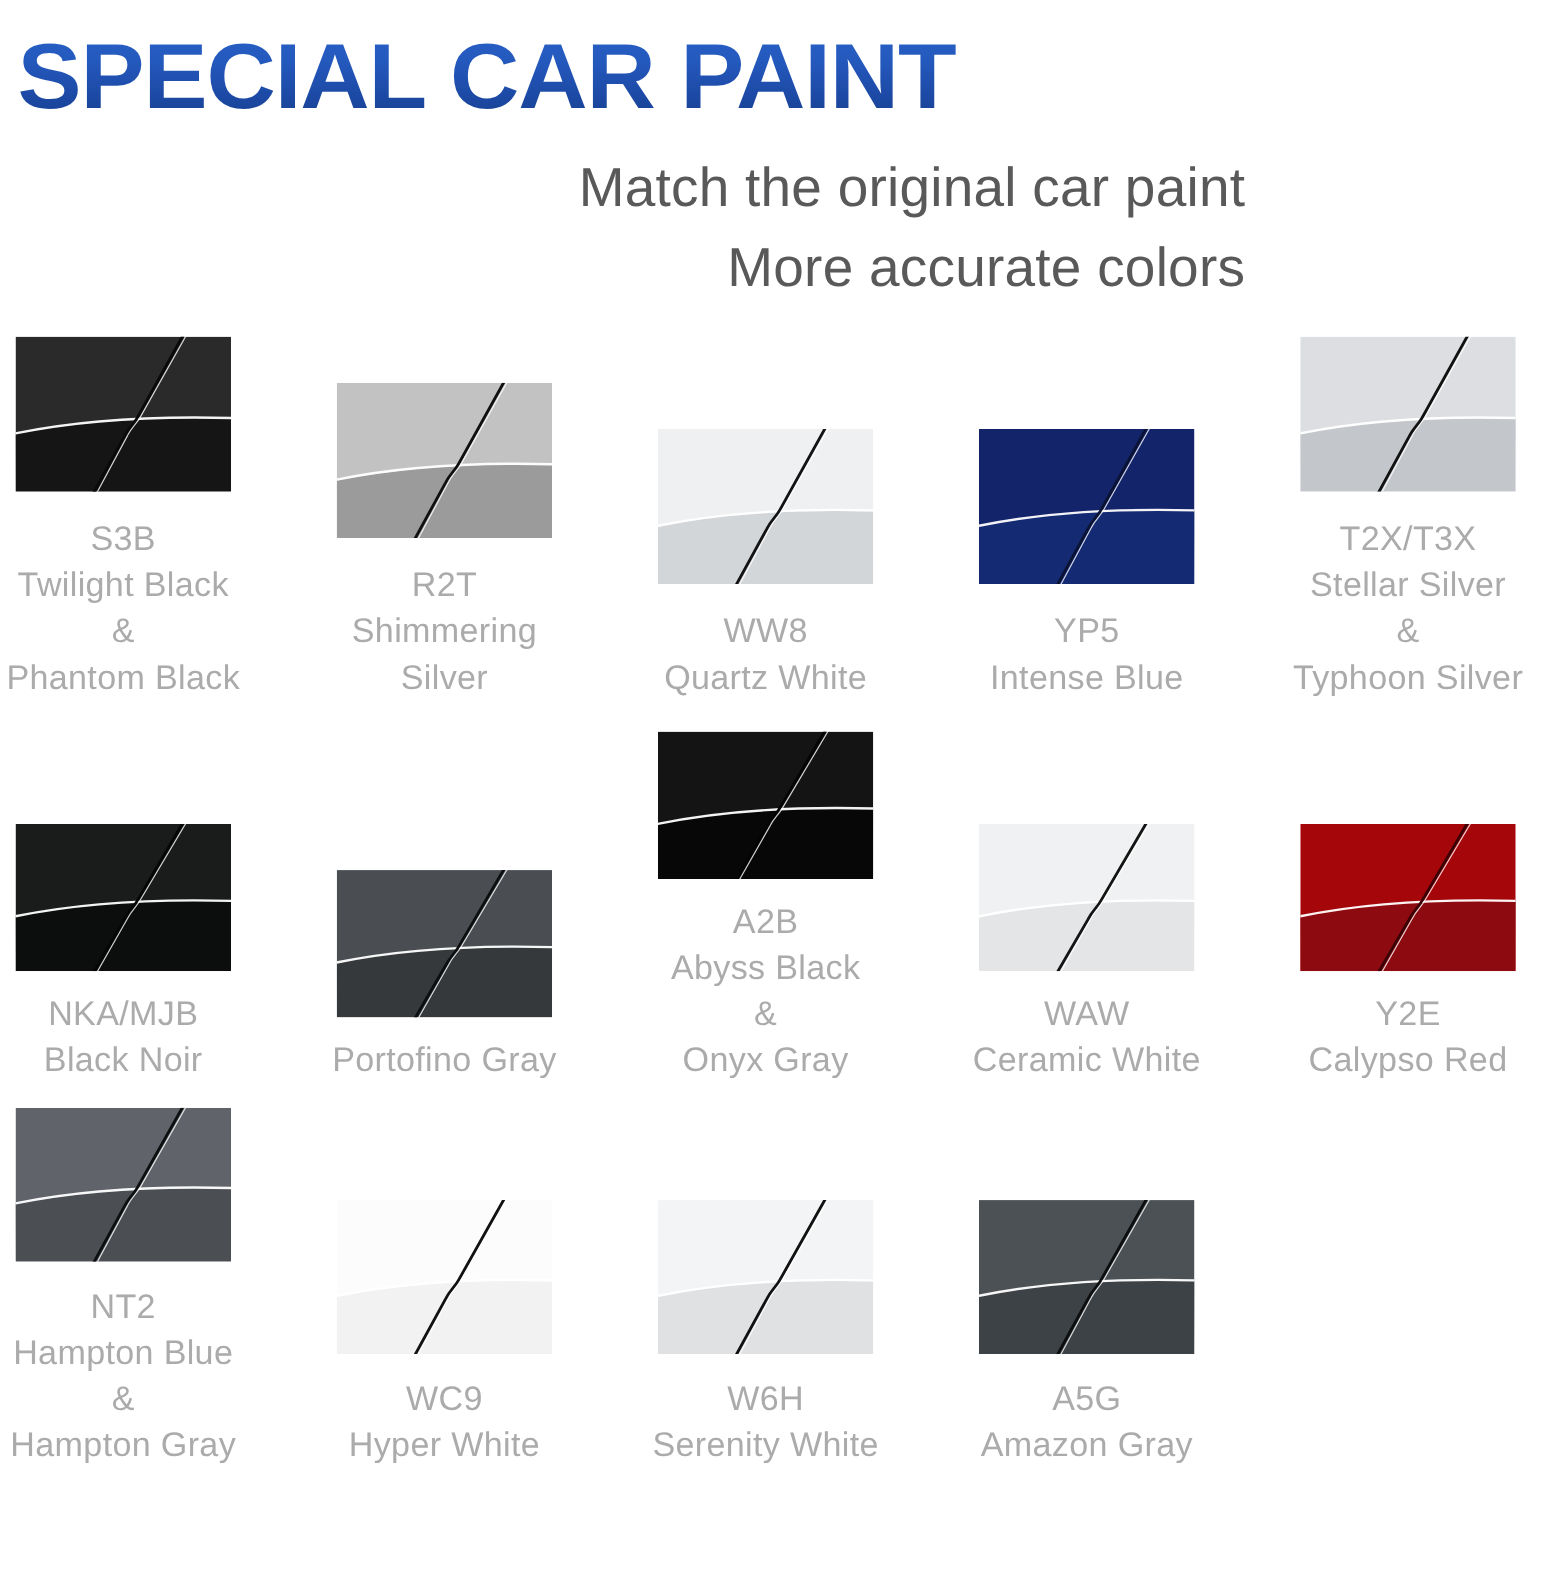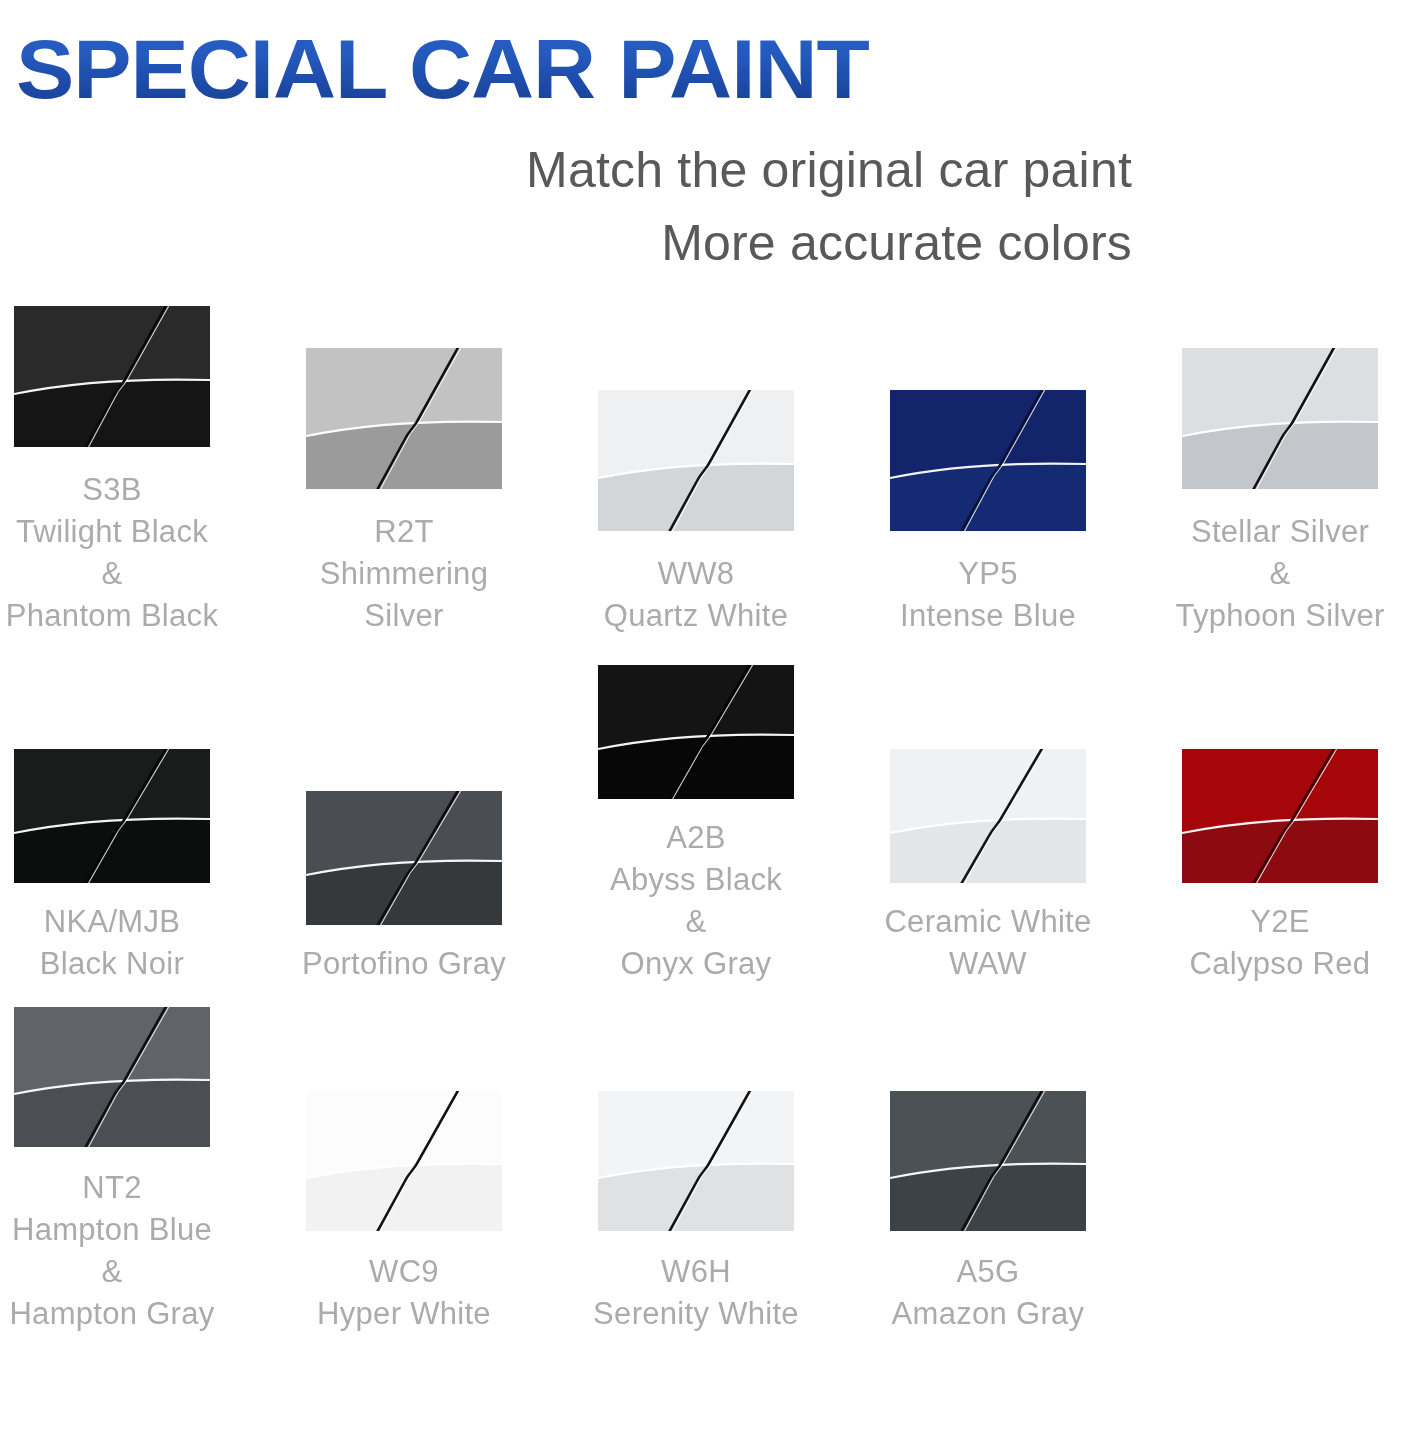--- a/index.html
+++ b/index.html
@@ -241,20 +241,21 @@
               </defs>
               <g clip-path="url(#cp4)">
                 <rect x="0" y="0" width="196" height="141" fill="url(#ug4)"></rect>
                 <path d="M0,89 C 58.8,77 121.52,73 196,75 L 196,141 L 0,141 Z" fill="url(#lg4)"></path>
                 <path d="M0,88 C 58.8,76 121.52,72 196,74" fill="none" stroke="#ffffff" stroke-width="2.2" opacity="0.95"></path>
                 <path d="M 152.88,-2 L 110.74,74 C 106.82000000000001,81 102.9,83 98.98,91 L 70.56,143" fill="none" stroke="#121212" stroke-width="2.6" stroke-linecap="round"></path>
                 <path d="M 155.82000000000002,-2 L 113.67999999999999,73 C 109.76,80 105.84,82 101.92,90 L 73.5,143" fill="none" stroke="#ffffff" stroke-width="1.1" opacity="0.8"></path>
               </g>
             </svg></div>
           <div class="labels">
+            <span class="line">T2X/T3X</span>
             <span class="line">Stellar Silver</span>
             <span class="line">&amp;</span>
             <span class="line">Typhoon Silver</span>
           </div>
         </div>
       </div>
       <div class="row row-2">
         <div class="cell">
           <div class="swatch"><svg viewBox="0 0 196 134" width="196" height="134" preserveAspectRatio="none">
               <defs>
@@ -361,22 +362,22 @@
               </defs>
               <g clip-path="url(#cp8)">
                 <rect x="0" y="0" width="196" height="134" fill="url(#ug8)"></rect>
                 <path d="M0,85 C 58.8,73 121.52,69 196,71 L 196,134 L 0,134 Z" fill="url(#lg8)"></path>
                 <path d="M0,84 C 58.8,72 121.52,68 196,70" fill="none" stroke="#ffffff" stroke-width="2.2" opacity="0.95"></path>
                 <path d="M 152.88,-2 L 110.74,70 C 106.82000000000001,77 102.9,79 98.98,87 L 70.56,136" fill="none" stroke="#151515" stroke-width="2.6" stroke-linecap="round"></path>
                 <path d="M 155.82000000000002,-2 L 113.67999999999999,69 C 109.76,76 105.84,78 101.92,86 L 73.5,136" fill="none" stroke="#ffffff" stroke-width="1.1" opacity="0.8"></path>
               </g>
             </svg></div>
           <div class="labels">
+            <span class="line">WAW</span>
             <span class="line">Ceramic White</span>
-            <span class="line">WAW</span>
           </div>
         </div>
         <div class="cell">
           <div class="swatch"><svg viewBox="0 0 196 134" width="196" height="134" preserveAspectRatio="none">
               <defs>
                 <linearGradient id="ug9" x1="0" y1="0" x2="0" y2="1">
                   <stop offset="0%" stop-color="#a5060a"></stop>
                   <stop offset="62%" stop-color="#a5060a"></stop>
                   <stop offset="100%" stop-color="#ef1d20"></stop>
                 </linearGradient>

